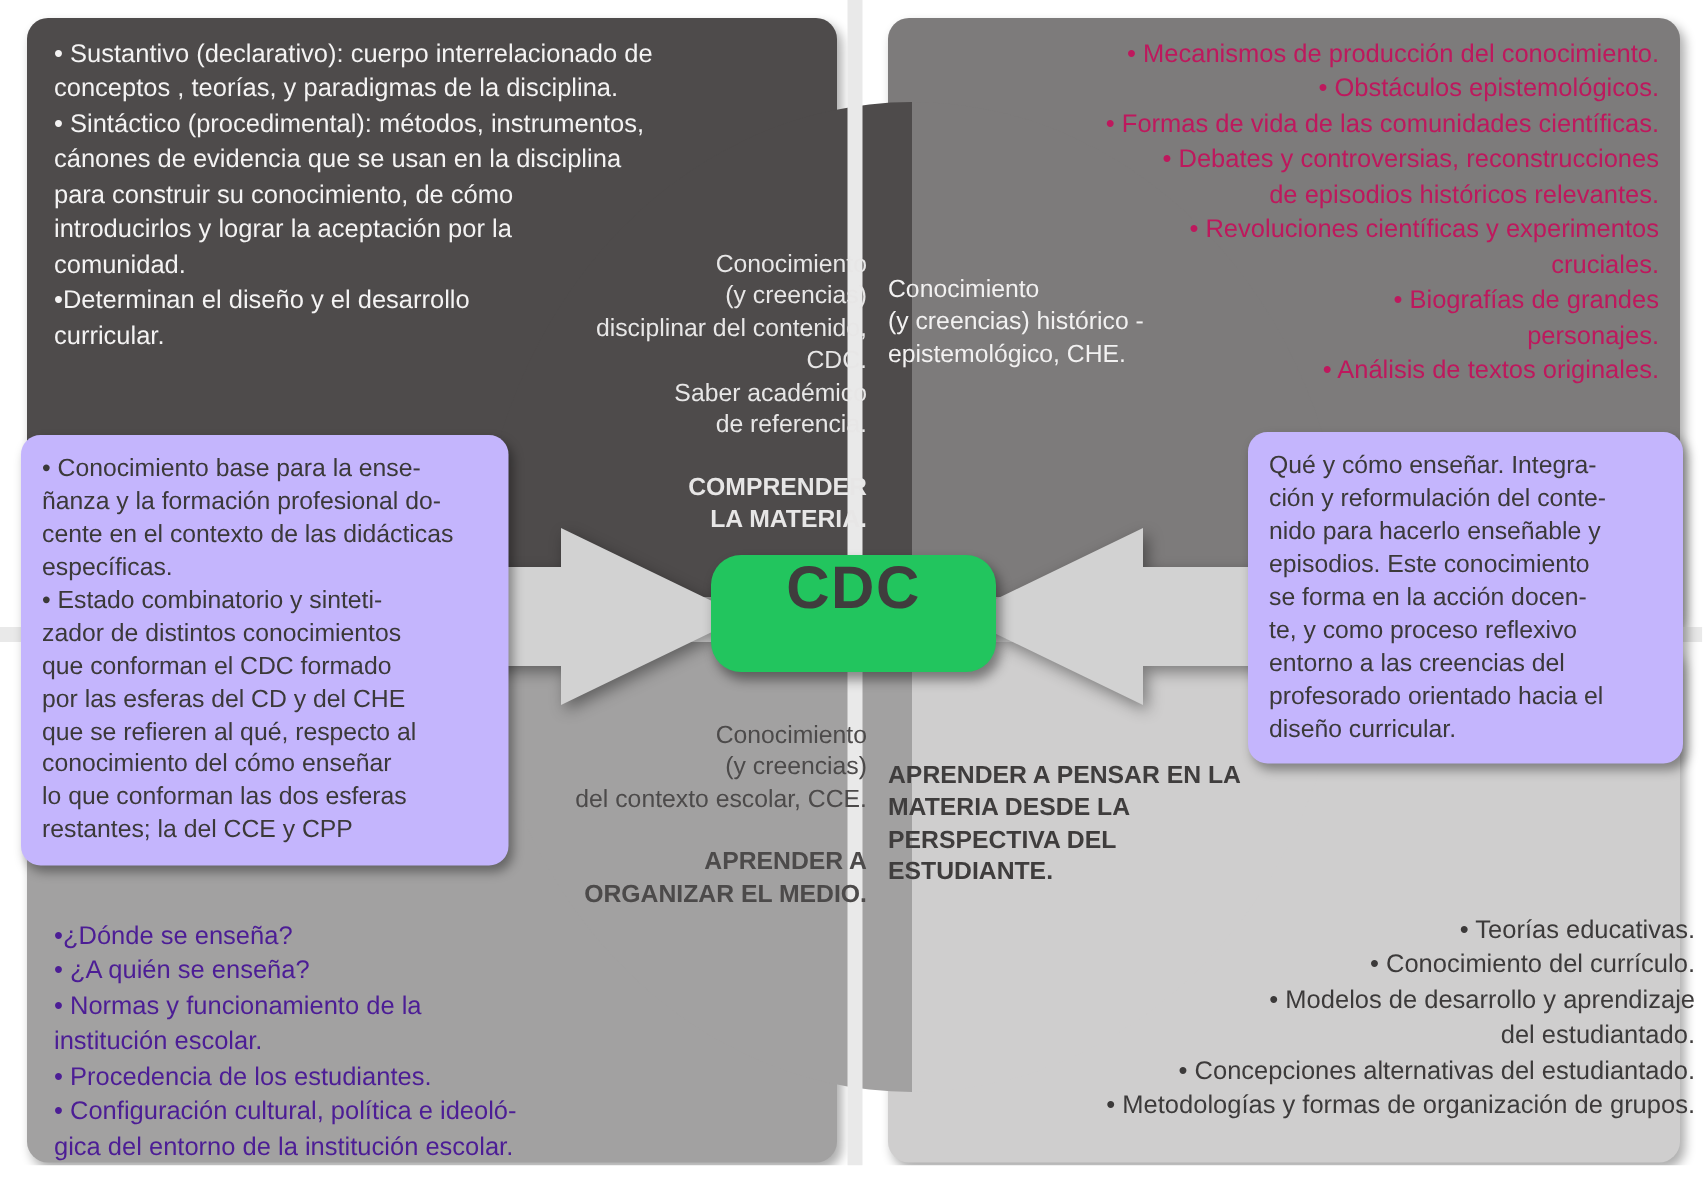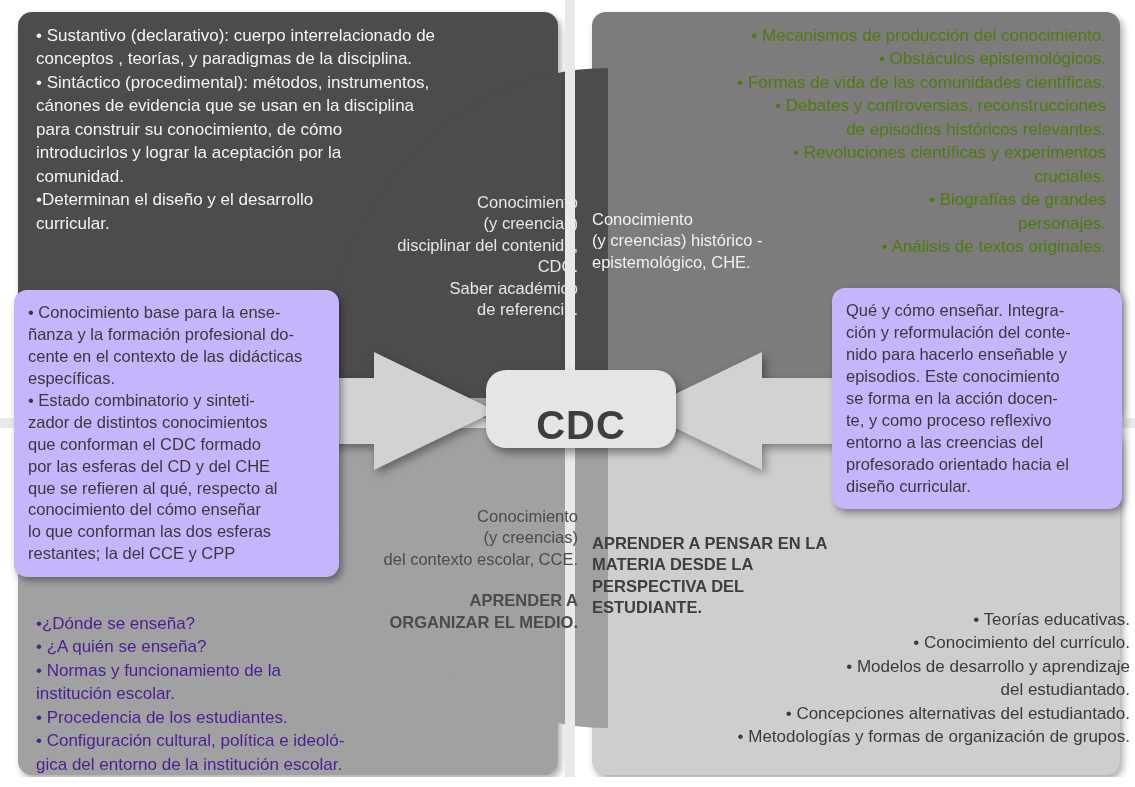--- a/index.html
+++ b/index.html
@@ -72,58 +72,57 @@
   .arrow {
     position: absolute;
     filter: drop-shadow(3px 4px 5px rgba(0,0,0,0.40));
   }
   #arrow-left  { left: 266px; top: 352px; width: 230px; height: 118px; }
   #arrow-right { left: 640px; top: 352px; width: 230px; height: 118px; }
 
   
   #cdc-pill {
     position: absolute;
-    left: 486px; top: 370px;
+    left: 474px; top: 370px;
     width: 190px; height: 78px;
-    background: #e5e5e5;
+    background: #22c55e;
     border-radius: 20px;
     box-shadow: 3px 5px 8px rgba(0,0,0,0.42);
-    display: flex; align-items: flex-end; justify-content: center;
+    display: flex; align-items: flex-start; justify-content: center;
   }
   #cdc-pill span {
     font-size: 40px;
     font-weight: bold;
     color: #3f3d3d;
     letter-spacing: 1px;
   }
 
   
   .cap {
     position: absolute;
     line-height: 1.30;
     font-size: 16.5px;
-    margin-top: 26px;
   }
   .cap .role  { display: block; white-space: pre-line; }
   .cap .goal  { display: block; white-space: pre-line; font-weight: bold; margin-top: 20px; }
 
   #cap-cdc { left: 388px; top: 166px; width: 190px; text-align: right; color: #e7e6e6; }
   #cap-che { left: 592px; top: 183px; width: 220px; text-align: left;  color: #f2f1f1; }
   #cap-cce { left: 352px; top: 480px; width: 226px; text-align: right; color: #4c4a4a; }
   #cap-cpp { left: 592px; top: 487px; width: 250px; text-align: left;  color: #3f3d3d; }
 
   
   .bullets {
     position: absolute;
     font-size: 17px;
     line-height: 1.38;
     white-space: pre-line;
   }
   #list-tl { left: 36px;  top: 24px;  width: 500px; color: #f4f3f3; text-align: left;  }
-  #list-tr { left: 610px; top: 24px;  width: 496px; color: #4d7c0f; text-align: right; }
+  #list-tr { left: 610px; top: 24px;  width: 496px; color: #be185d; text-align: right; }
   #list-bl { left: 36px;  top: 612px; width: 470px; color: #4c1d95; text-align: left;  }
   #list-br { left: 608px; top: 608px; width: 500px; color: #3c3a3a; text-align: right; margin-left: 22px; }
 
   
   .callout {
     position: absolute;
     background: #c4b5fd;
     border-radius: 13px;
     box-shadow: 3px 4px 7px rgba(0,0,0,0.38);
     color: #3b3939;
@@ -200,20 +199,22 @@
 • Concepciones alternativas del  estudiantado.
 • Metodologías y formas de organización de grupos.</div>
 
   <div class="cap" id="cap-cdc">
     <span class="role">Conocimiento
 (y creencias)
 disciplinar del contenido,
 CDC.
 Saber académico
 de referencia.</span>
+    <span class="goal">COMPRENDER
+LA MATERIA.</span>
   </div>
 
   <div class="cap" id="cap-che">
     <span class="role">Conocimiento
 (y creencias) histórico -
 epistemológico, CHE.</span>
   </div>
 
   <div class="cap" id="cap-cce">
     <span class="role">Conocimiento

